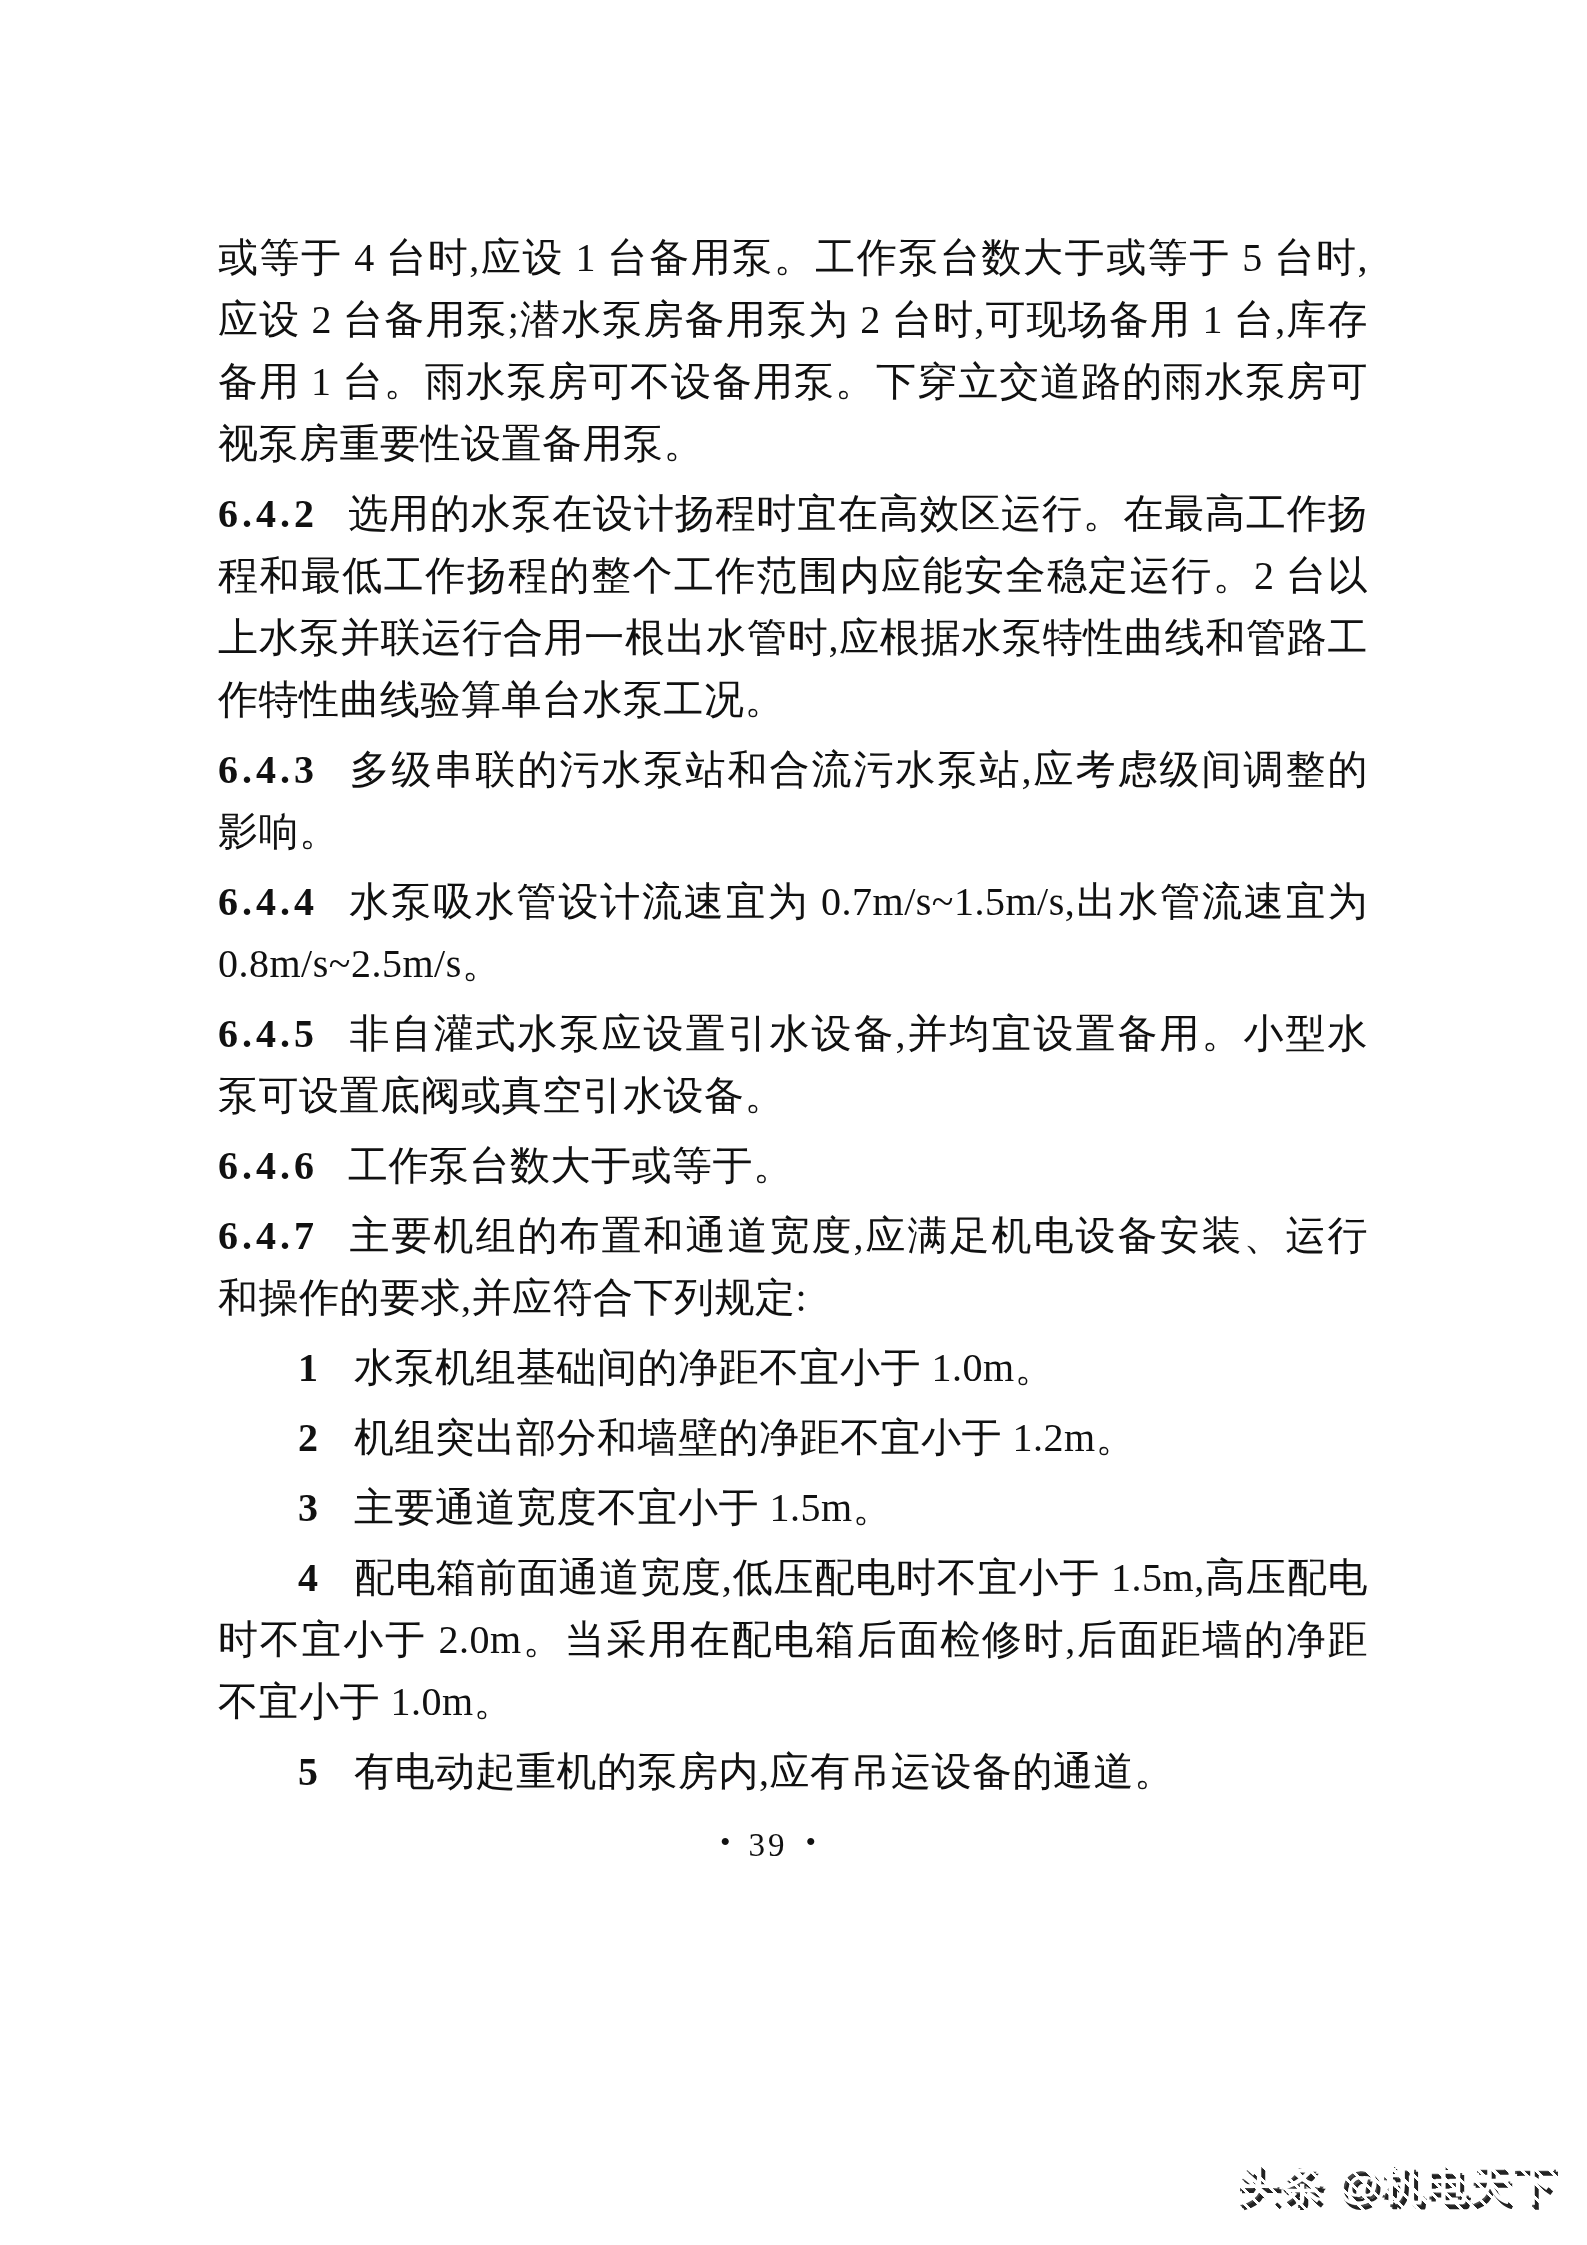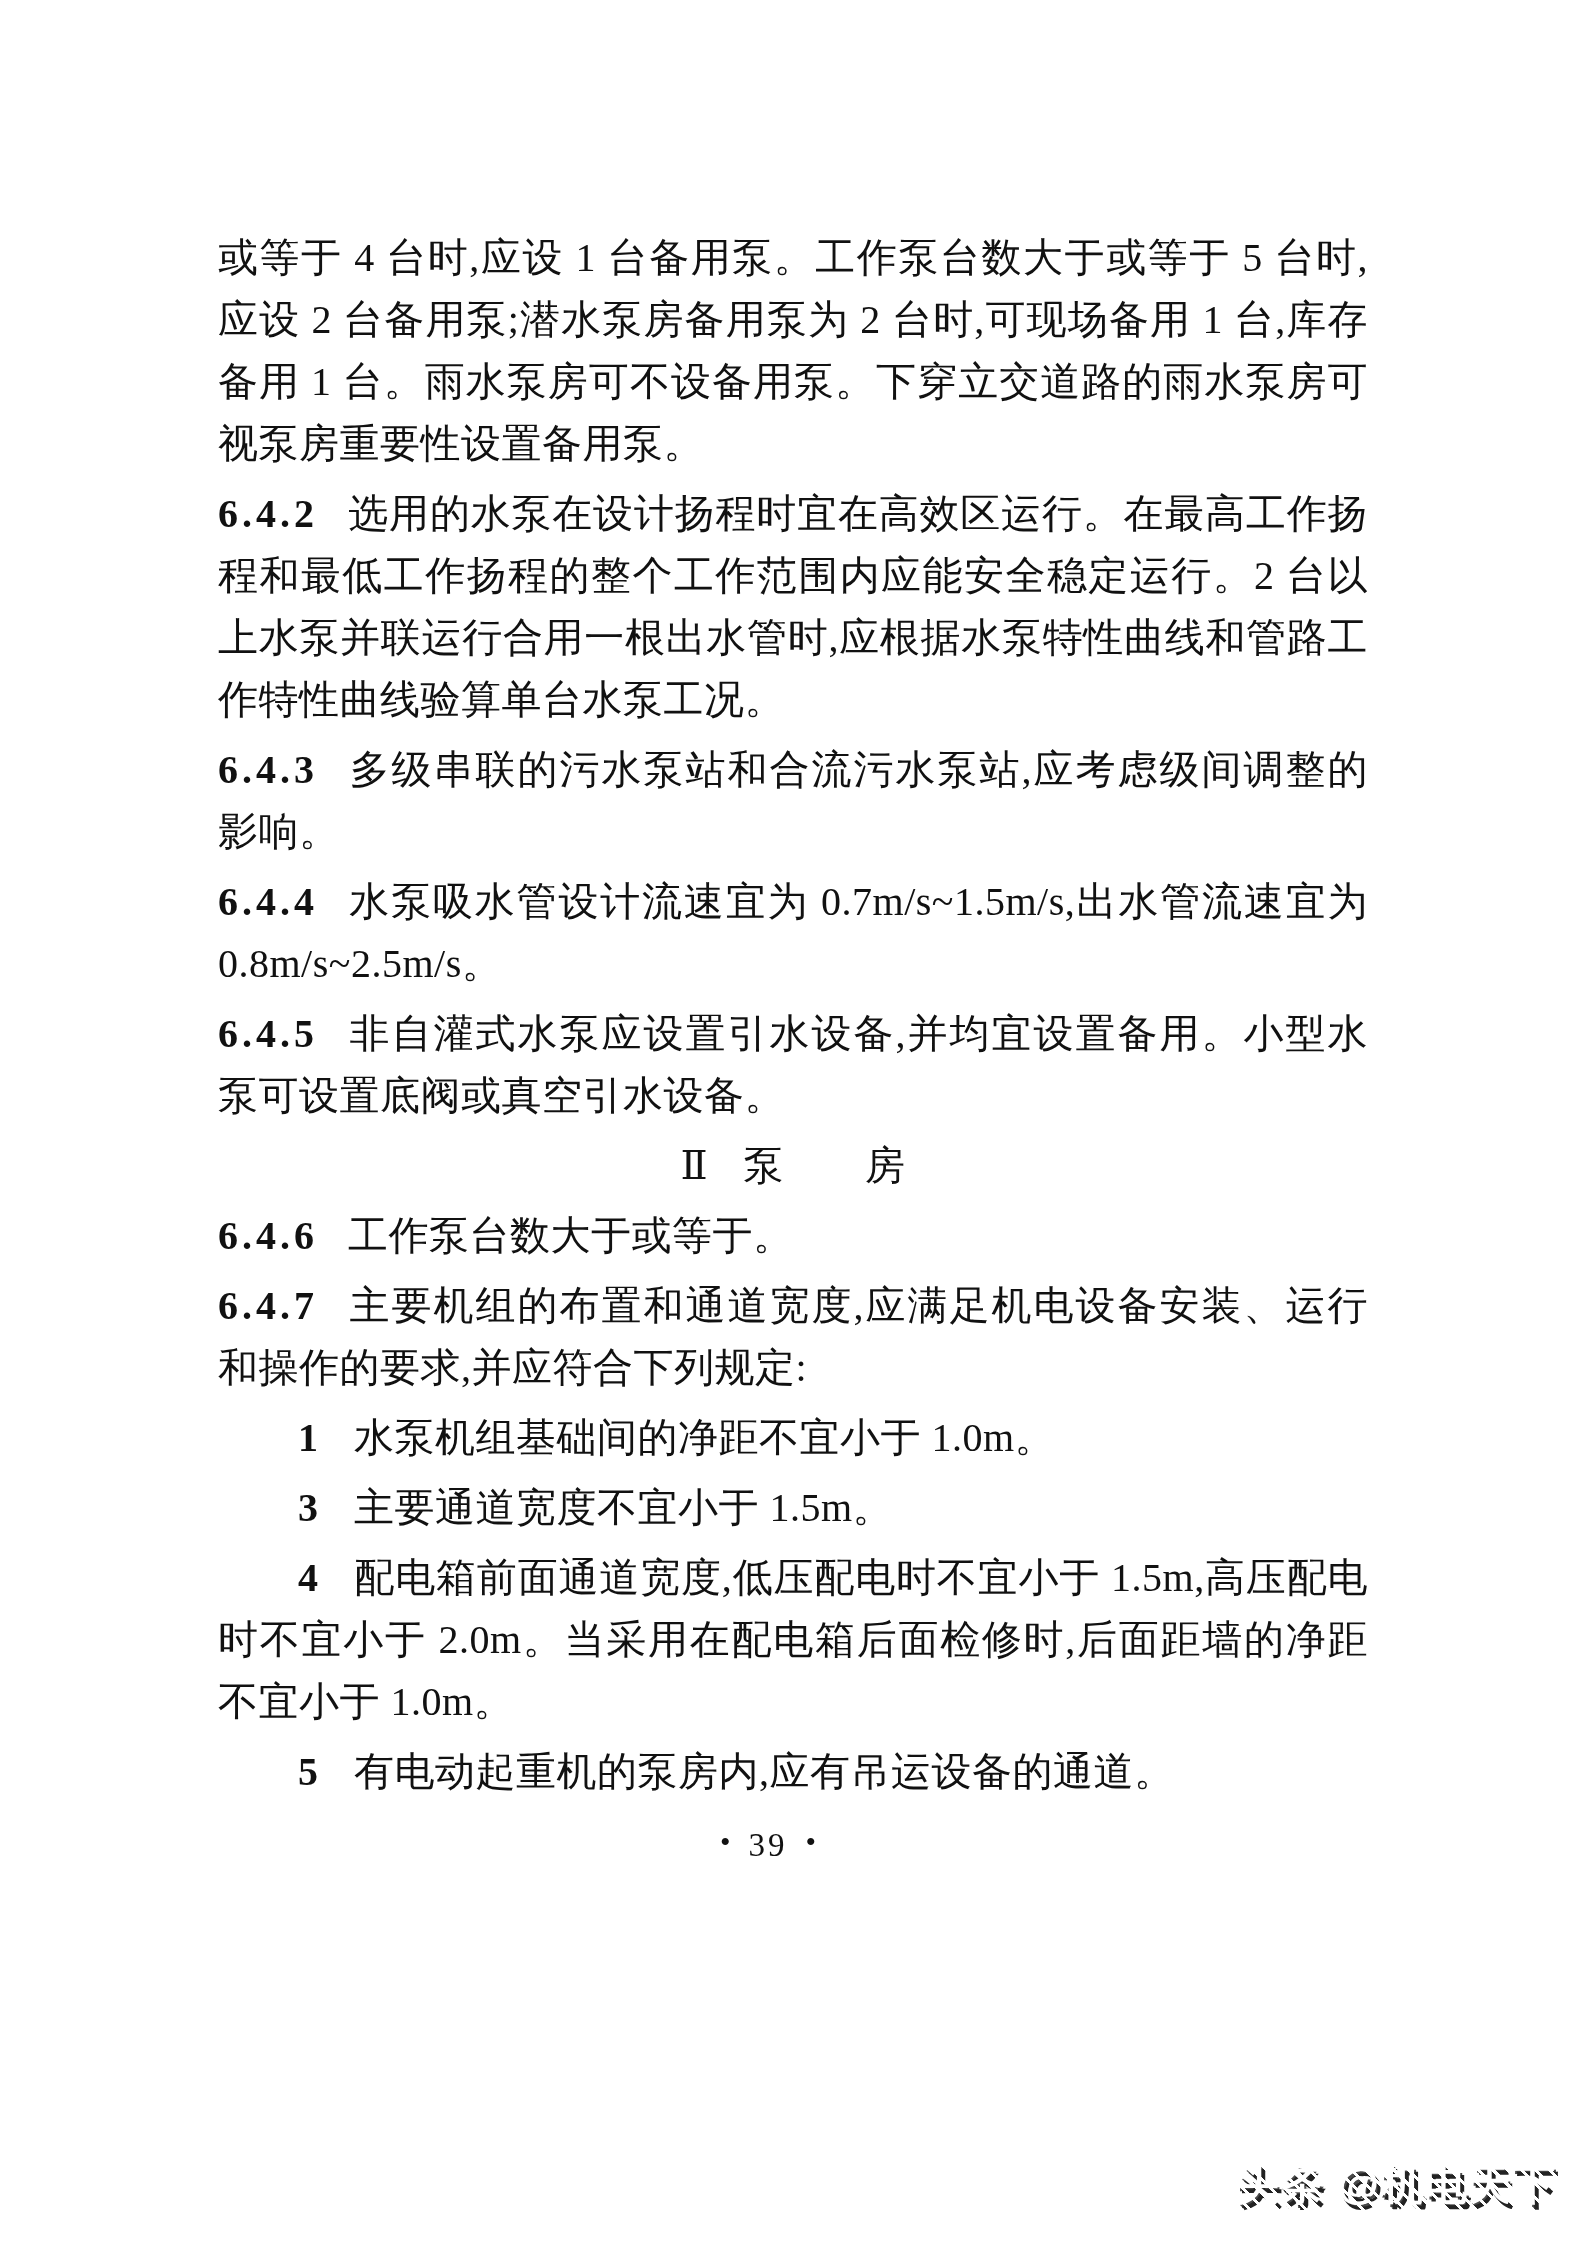--- a/index.html
+++ b/index.html
@@ -81,24 +81,24 @@
 
 <div class="page">
 
   <main class="text-block" id="paragraphs">
 
   <p class="para plain"><span class="txt">或等于 4 台时,应设 1 台备用泵。工作泵台数大于或等于 5 台时,应设 2 台备用泵;潜水泵房备用泵为 2 台时,可现场备用 1 台,库存备用 1 台。雨水泵房可不设备用泵。下穿立交道路的雨水泵房可视泵房重要性设置备用泵。</span></p>
       <p class="para section"><span class="num">6.4.2</span><span class="txt">选用的水泵在设计扬程时宜在高效区运行。在最高工作扬程和最低工作扬程的整个工作范围内应能安全稳定运行。2 台以上水泵并联运行合用一根出水管时,应根据水泵特性曲线和管路工作特性曲线验算单台水泵工况。</span></p>
       <p class="para section"><span class="num">6.4.3</span><span class="txt">多级串联的污水泵站和合流污水泵站,应考虑级间调整的影响。</span></p>
       <p class="para section"><span class="num">6.4.4</span><span class="txt">水泵吸水管设计流速宜为 0.7m/s~1.5m/s,出水管流速宜为 0.8m/s~2.5m/s。</span></p>
       <p class="para section"><span class="num">6.4.5</span><span class="txt">非自灌式水泵应设置引水设备,并均宜设置备用。小型水泵可设置底阀或真空引水设备。</span></p>
-      <p class="para heading"><span class="num">Ⅱ</span><span class="txt">泵　　房</span></p>
       <p class="para section"><span class="num">6.4.6</span><span class="txt">工作泵台数大于或等于。</span></p>
       <p class="para section"><span class="num">6.4.7</span><span class="txt">主要机组的布置和通道宽度,应满足机电设备安装、运行和操作的要求,并应符合下列规定:</span></p>
       <p class="para item"><span class="num">1</span><span class="txt">水泵机组基础间的净距不宜小于 1.0m。</span></p>
+      <p class="para item"><span class="num">2</span><span class="txt">机组突出部分和墙壁的净距不宜小于 1.2m。</span></p>
       <p class="para item"><span class="num">3</span><span class="txt">主要通道宽度不宜小于 1.5m。</span></p>
       <p class="para item"><span class="num">4</span><span class="txt">配电箱前面通道宽度,低压配电时不宜小于 1.5m,高压配电时不宜小于 2.0m。当采用在配电箱后面检修时,后面距墙的净距不宜小于 1.0m。</span></p>
       <p class="para item"><span class="num">5</span><span class="txt">有电动起重机的泵房内,应有吊运设备的通道。</span></p>
       <div class="pagenum-line"><span class="dot">•</span><span class="pg">39</span><span class="dot">•</span></div>
     </main>
 
   <div class="watermark">
     <span>头条 @机电天下</span>
     <span class="stripes"></span>
   </div>

